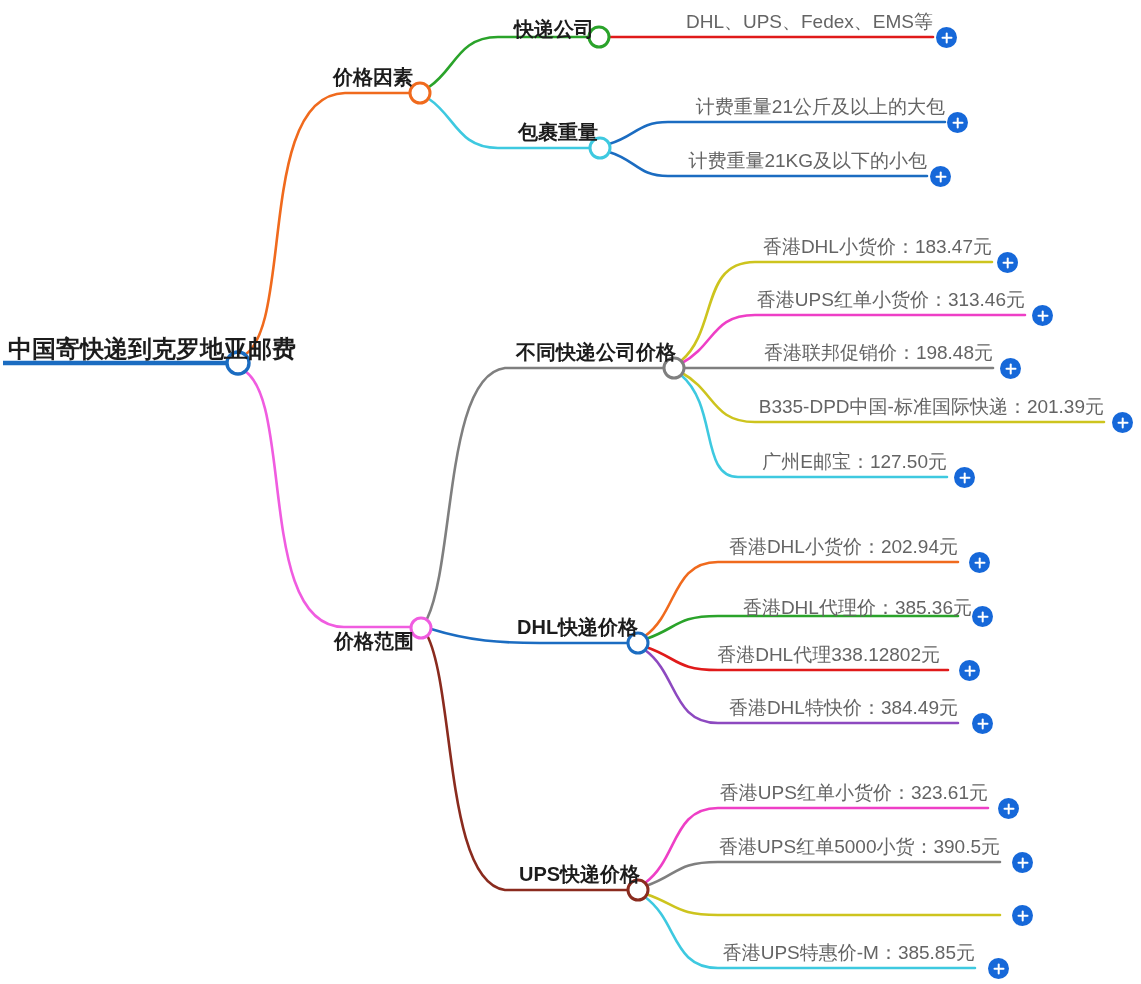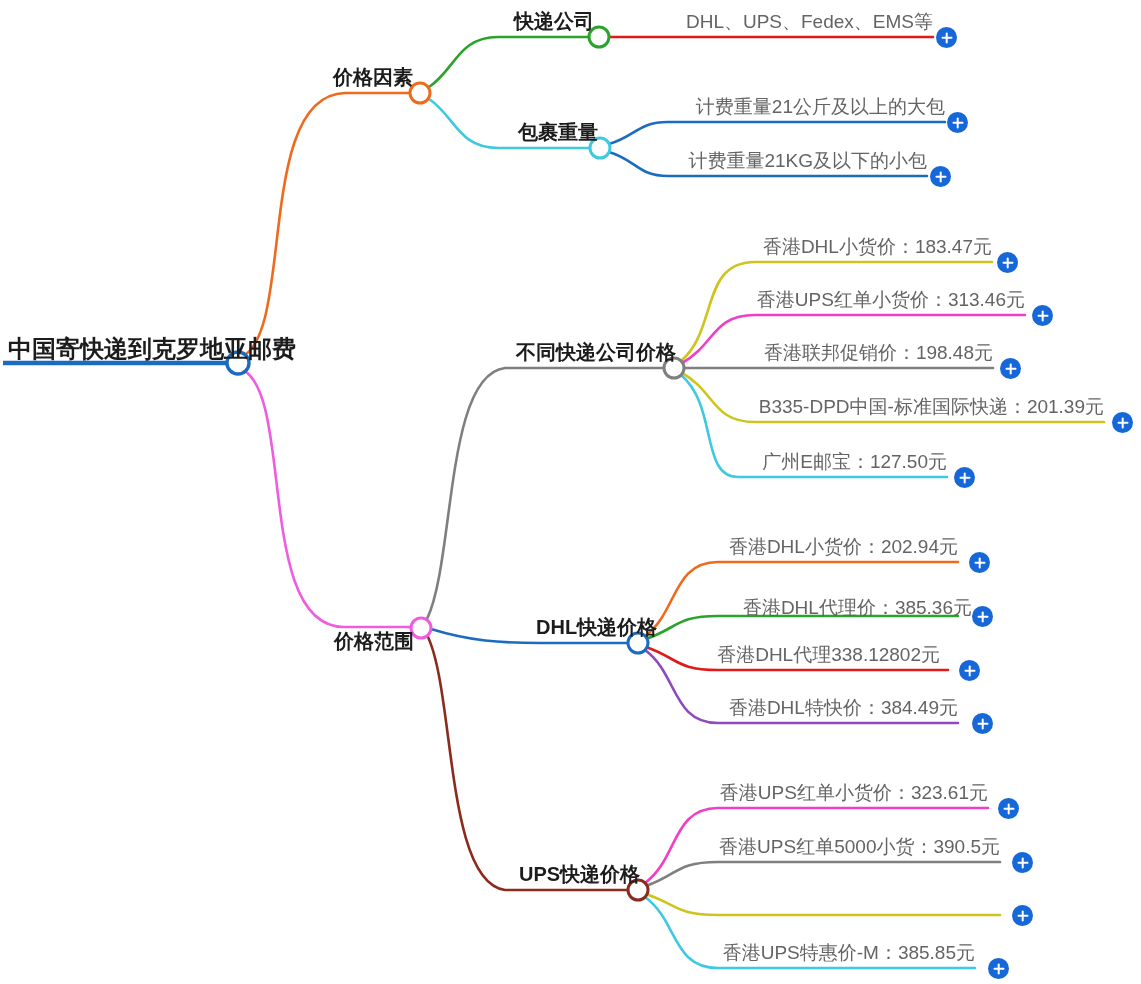--- a/index.html
+++ b/index.html
@@ -78,26 +78,26 @@
     <circle class="handle" cx="600" cy="148" r="10" stroke="#3ec9e0"></circle>
     <circle class="handle" cx="421" cy="628" r="10" stroke="#f05ce0"></circle>
     <circle class="handle" cx="674" cy="368" r="10" stroke="#7f7f7f"></circle>
     <circle class="handle" cx="638" cy="643" r="10" stroke="#1b6cc1"></circle>
     <circle class="handle" cx="638" cy="890" r="10" stroke="#8a2b1e"></circle>
   </svg>
 
   <div class="branch-label root-label" style="left:8px; top:336px;">中国寄快递到克罗地亚邮费</div>
 
   <div class="branch-label" style="left:333px; top:64px;">价格因素</div>
-  <div class="branch-label" style="left:514px; top:8px;text-align:right;">快递公司</div>
+  <div class="branch-label" style="left:514px; top:16px;text-align:right;">快递公司</div>
   <div class="branch-label" style="left:518px; top:119px;">包裹重量</div>
 
   <div class="branch-label" style="left:334px; top:630px;font-family:Liberation Mono, monospace;">价格范围</div>
   <div class="branch-label" style="left:516px; top:339px;">不同快递公司价格</div>
-  <div class="branch-label" style="left:536px; top:614px;">DHL快递价格</div>
+  <div class="branch-label" style="left:517px; top:614px;">DHL快递价格</div>
   <div class="branch-label" style="left:519px; top:861px;">UPS快递价格</div>
 
   <div class="leaf-label" style="right:208px; top:10px;">DHL、UPS、Fedex、EMS等</div>
 
   <div class="leaf-label" style="right:196px; top:95px;">计费重量21公斤及以上的大包</div>
   <div class="leaf-label" style="right:214px; top:149px;">计费重量21KG及以下的小包</div>
 
   <div class="leaf-label" style="right:149px; top:235px;margin-left:8px;">香港DHL小货价：183.47元</div>
   <div class="leaf-label" style="right:116px; top:288px;">香港UPS红单小货价：313.46元</div>
   <div class="leaf-label" style="right:148px; top:341px;">香港联邦促销价：198.48元</div>

